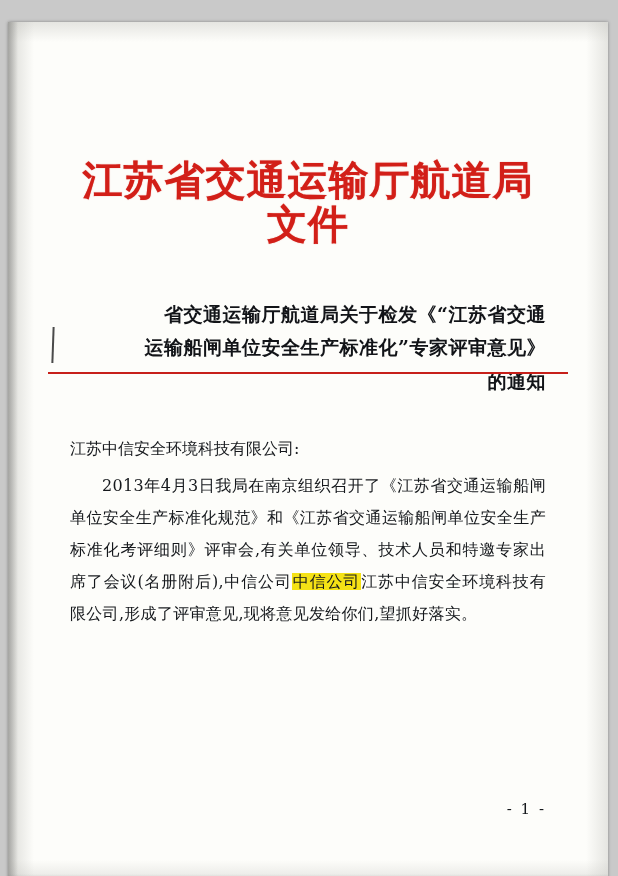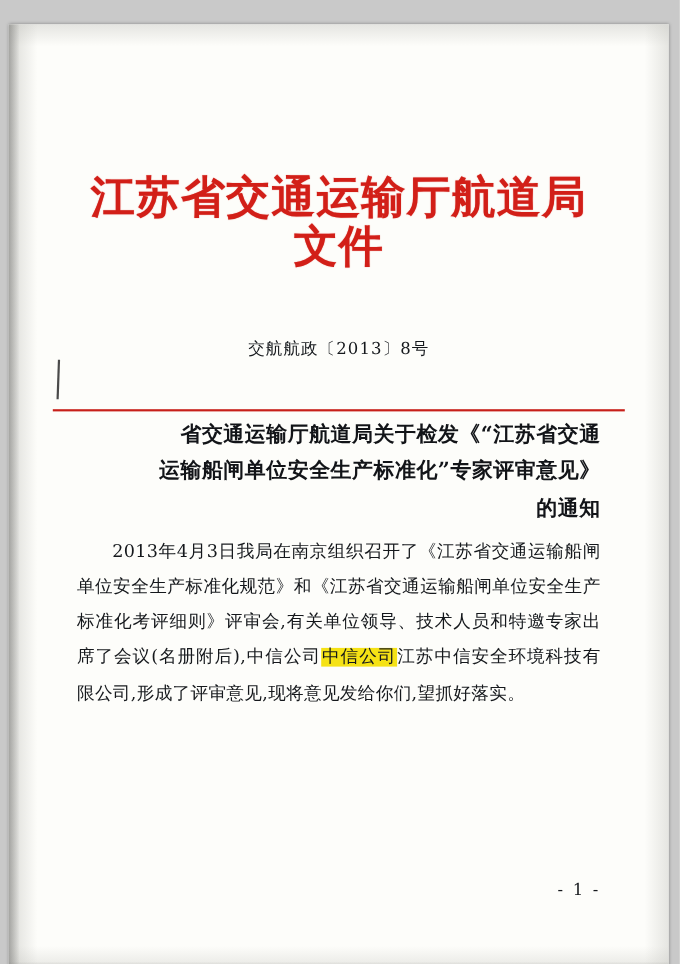--- a/index.html
+++ b/index.html
@@ -136,28 +136,28 @@
 </head>
 <body>
 
 <div class="page">
   <div class="paper-tint"></div>
 
   <div class="doc-body">
 
     <div class="masthead">江苏省交通运输厅航道局文件</div>
 
-    <div class="doc-number">交航航政〔2013〕8号</div>
 
     <div class="title">
       <span class="line">省交通运输厅航道局关于检发《“江苏省交通</span>
       <span class="line">运输船闸单位安全生产标准化”专家评审意见》</span>
       <span class="line">的通知</span>
     </div>
 
+    <div class="addressee">江苏中信安全环境科技有限公司:</div>
 
     <p class="para"><span>2013年4月3日我局在南京组织召开了《江苏省交通运输船闸单位安全生产标准化规范》和《江苏省交通运输船闸单位安全生产标准化考评细则》评审会,有关单位领导、技术人员和特邀专家出席了会议(名册附后),中信公司</span><span class="hl">中信公司</span><span>江苏中信安全环境科技有限公司,形成了评审意见,现将意见发给你们,望抓好落实。</span></p>
 
   </div>
 
   <div class="red-rule"></div>
   <div class="ink-mark"></div>
 
   <div class="page-number">- 1 -</div>
 

